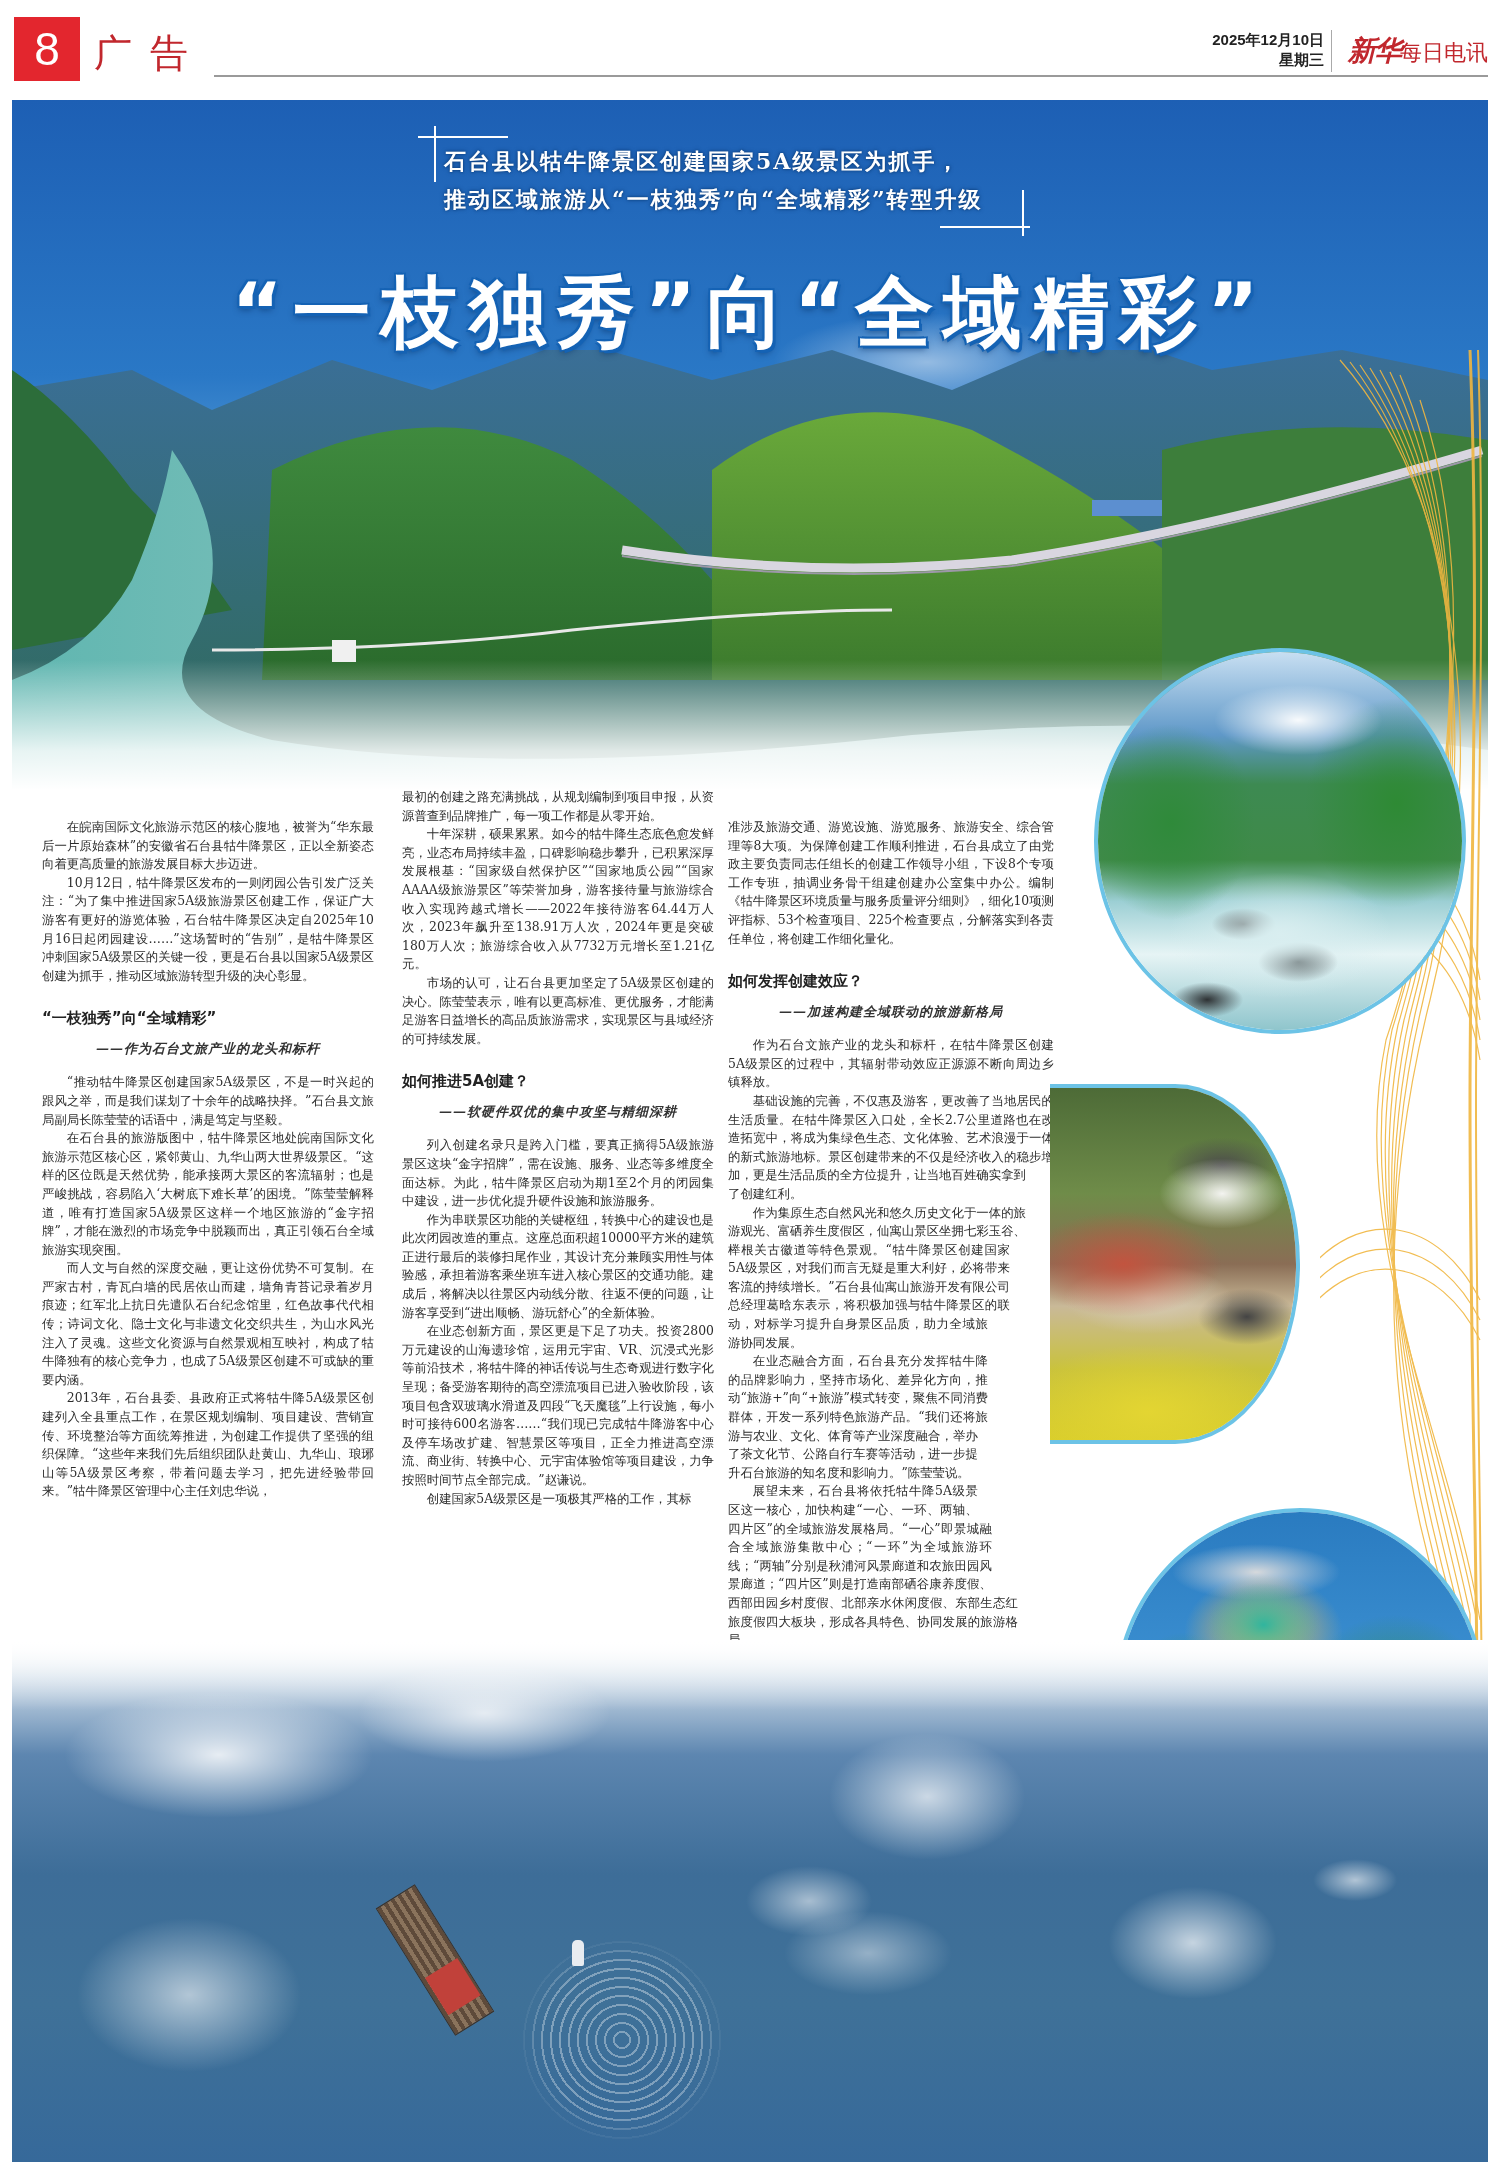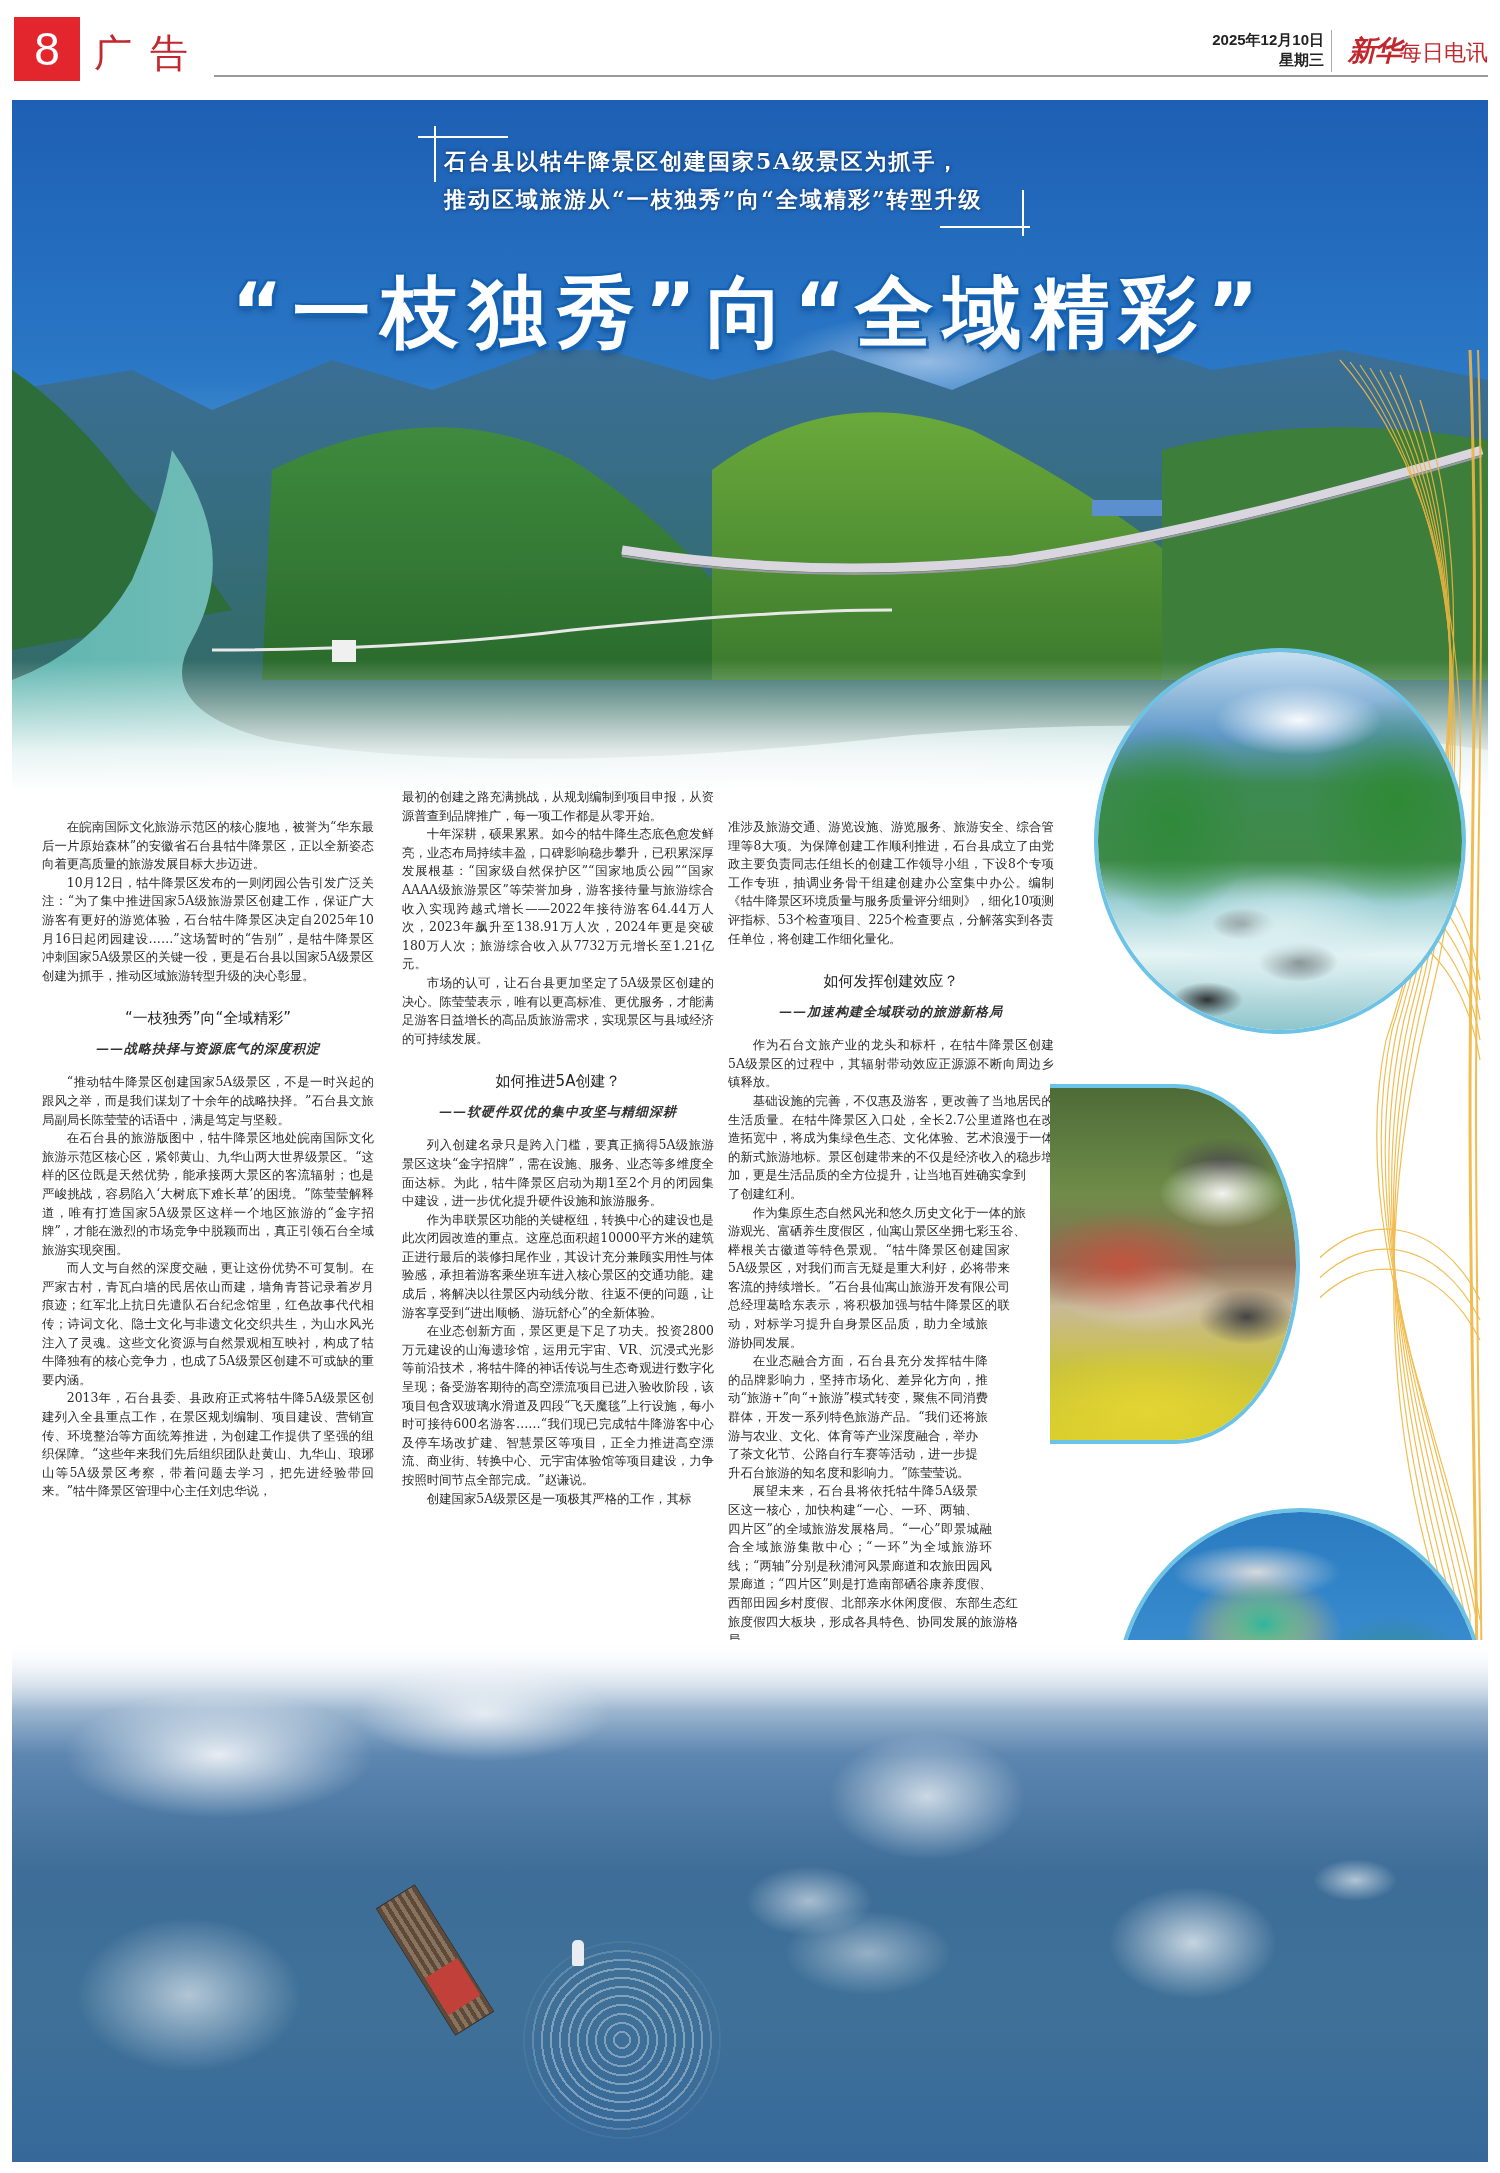--- a/index.html
+++ b/index.html
@@ -48,21 +48,21 @@
     line-height: 100px; white-space: nowrap;
     text-shadow: 3px 3px 0 #1462b4, -2px -2px 0 #1462b4, 2px -2px 0 #1462b4, -2px 2px 0 #1462b4, 0 4px 6px rgba(0,40,90,0.5); }
 
   
   .col { position: absolute; top: 818px; font-family: "DejaVu Serif", serif; font-size: 12.4px; line-height: 18.6px; color: #2b2b2b;
     text-align: justify; }
   .col p { text-indent: 2em; }
   .col-1 { left: 42px; width: 332px; }
   .col-2 { left: 402px; width: 312px; top: 788px; }
   .col-3 { left: 728px; width: 326px; top: 818px; }
-  .sec-head { text-indent: 0 !important; text-align: center; font-family: "DejaVu Sans", sans-serif; font-weight: normal;
+  .sec-head { text-indent: 0 !important; text-align: left; font-family: "DejaVu Sans", sans-serif; font-weight: bold;
     font-size: 15px; line-height: 22px; color: #222; margin-top: 22px; }
   .sec-sub { text-indent: 0 !important; text-align: center; font-family: "DejaVu Serif", serif; font-style: italic;
     font-size: 13px; line-height: 20px; color: #333; margin: 10px 0 14px; letter-spacing: 1px; }
 
   
   .circle { position: absolute; border-radius: 50%; border: 4px solid #6cc3e6; overflow: hidden; }
   .circle-1 { left: 1094px; top: 648px; width: 372px; height: 386px; }
   .circle-2 { left: 1050px; top: 1084px; width: 250px; height: 360px; border-radius: 0 50% 50% 0 / 0 50% 50% 0; border-left: none; }
   .circle-3 { left: 1114px; top: 1508px; width: 372px; height: 384px; }
   .c1-bg { position: absolute; inset: 0;
@@ -206,21 +206,21 @@
     <path d="M-20 1180 C40 1100 120 1120 160 1200"></path>
     <path d="M-20 1200 C40 1120 120 1140 160 1220"></path>
     <path d="M-20 1220 C40 1140 120 1160 160 1240"></path>
   </g>
 </svg>
 
 <article class="col col-1">
   <p>在皖南国际文化旅游示范区的核心腹地，被誉为“华东最后一片原始森林”的安徽省石台县牯牛降景区，正以全新姿态向着更高质量的旅游发展目标大步迈进。</p>
   <p>10月12日，牯牛降景区发布的一则闭园公告引发广泛关注：“为了集中推进国家5A级旅游景区创建工作，保证广大游客有更好的游览体验，石台牯牛降景区决定自2025年10月16日起闭园建设……”这场暂时的“告别”，是牯牛降景区冲刺国家5A级景区的关键一役，更是石台县以国家5A级景区创建为抓手，推动区域旅游转型升级的决心彰显。</p>
   <h2 class="sec-head">“一枝独秀”向“全域精彩”</h2>
-  <h3 class="sec-sub">——战略抉择与资源底气的深度积淀</h3>
+  <h3 class="sec-sub">——作为石台文旅产业的龙头和标杆</h3>
   <p>“推动牯牛降景区创建国家5A级景区，不是一时兴起的跟风之举，而是我们谋划了十余年的战略抉择。”石台县文旅局副局长陈莹莹的话语中，满是笃定与坚毅。</p>
   <p>在石台县的旅游版图中，牯牛降景区地处皖南国际文化旅游示范区核心区，紧邻黄山、九华山两大世界级景区。“这样的区位既是天然优势，能承接两大景区的客流辐射；也是严峻挑战，容易陷入‘大树底下难长草’的困境。”陈莹莹解释道，唯有打造国家5A级景区这样一个地区旅游的“金字招牌”，才能在激烈的市场竞争中脱颖而出，真正引领石台全域旅游实现突围。</p>
   <p>而人文与自然的深度交融，更让这份优势不可复制。在严家古村，青瓦白墙的民居依山而建，墙角青苔记录着岁月痕迹；红军北上抗日先遣队石台纪念馆里，红色故事代代相传；诗词文化、隐士文化与非遗文化交织共生，为山水风光注入了灵魂。这些文化资源与自然景观相互映衬，构成了牯牛降独有的核心竞争力，也成了5A级景区创建不可或缺的重要内涵。</p>
   <p>2013年，石台县委、县政府正式将牯牛降5A级景区创建列入全县重点工作，在景区规划编制、项目建设、营销宣传、环境整治等方面统筹推进，为创建工作提供了坚强的组织保障。“这些年来我们先后组织团队赴黄山、九华山、琅琊山等5A级景区考察，带着问题去学习，把先进经验带回来。”牯牛降景区管理中心主任刘忠华说，</p>
 </article>
 
 <article class="col col-2">
   <p style="text-indent:0">最初的创建之路充满挑战，从规划编制到项目申报，从资源普查到品牌推广，每一项工作都是从零开始。</p>
   <p>十年深耕，硕果累累。如今的牯牛降生态底色愈发鲜亮，业态布局持续丰盈，口碑影响稳步攀升，已积累深厚发展根基：“国家级自然保护区”“国家地质公园”“国家AAAA级旅游景区”等荣誉加身，游客接待量与旅游综合收入实现跨越式增长——2022年接待游客64.44万人次，2023年飙升至138.91万人次，2024年更是突破180万人次；旅游综合收入从7732万元增长至1.21亿元。</p>
   <p>市场的认可，让石台县更加坚定了5A级景区创建的决心。陈莹莹表示，唯有以更高标准、更优服务，才能满足游客日益增长的高品质旅游需求，实现景区与县域经济的可持续发展。</p>

